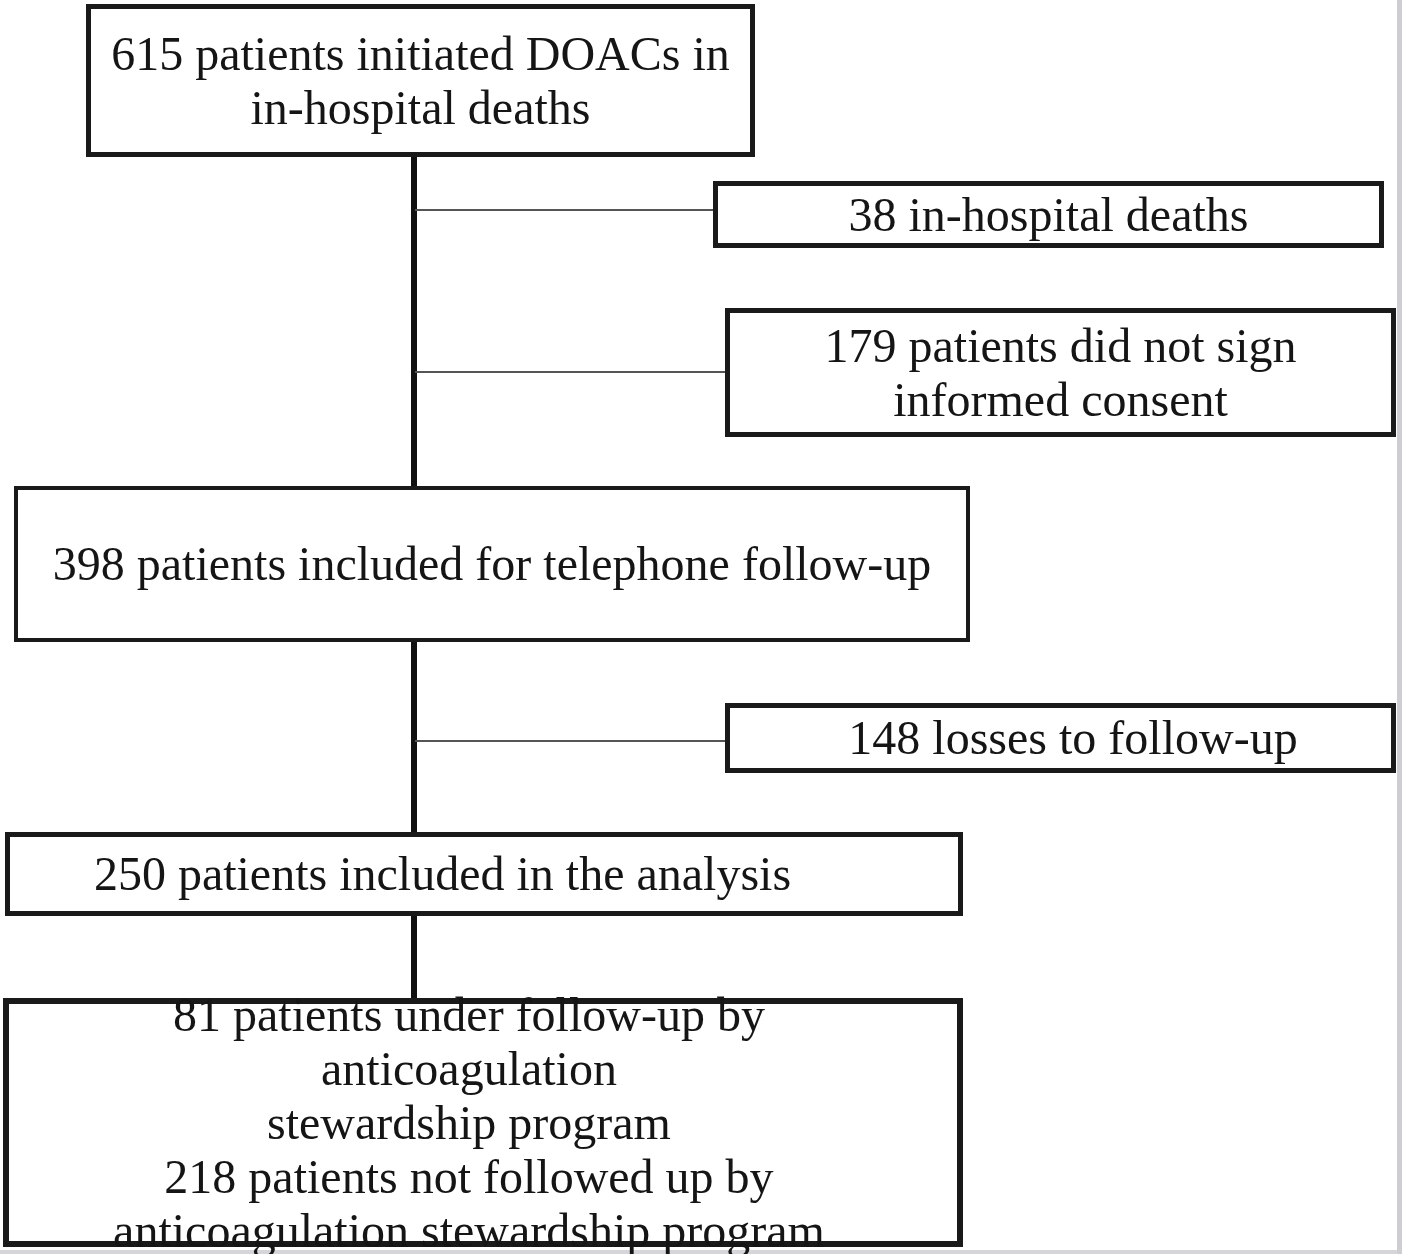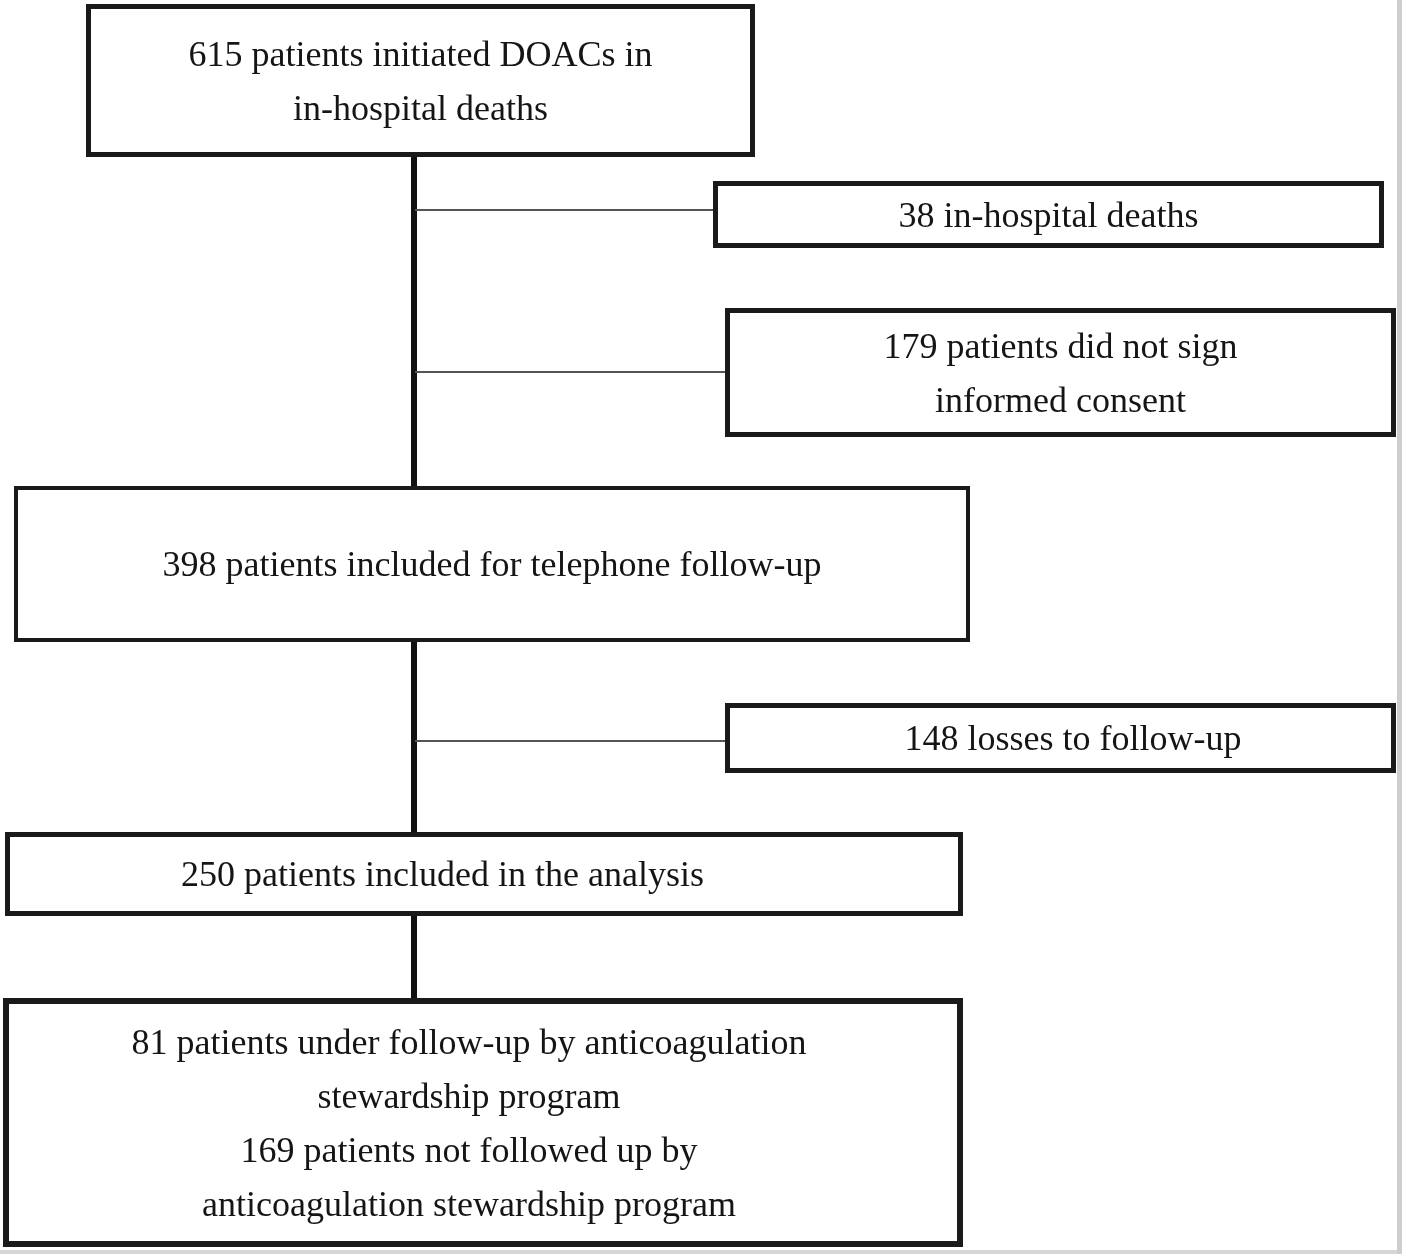--- a/index.html
+++ b/index.html
@@ -34,21 +34,21 @@
   .node {
     position: absolute;
     box-sizing: border-box;
     background: #ffffff;
     border: 5px solid #1a1a1a;
     display: flex;
     flex-direction: column;
     justify-content: center;
     align-items: center;
     text-align: center;
-    font-size: 36px;
+    font-size: 48px;
     line-height: 54px;
     z-index: 2;
   }
   .node .tline { width: 100%; }
 
   #node-initiated  { left: 86px;  top: 4px;    width: 669px; height: 153px; }
   #node-deaths     { left: 701px; top: 181px;  width: 671px; height: 67px; margin-left: 12px;  }
   #node-consent    { left: 725px; top: 308px;  width: 671px; height: 129px; }
   #node-telephone  { left: 14px;  top: 486px;  width: 956px; height: 156px; border-width: 4px; }
   #node-losses     { left: 725px; top: 703px;  width: 671px; height: 70px; padding-left: 25px;  }
@@ -113,17 +113,17 @@
     <div class="tline">148 losses to follow-up</div>
   </div>
 
   <div class="node" id="node-analysis">
     <div class="tline">250 patients included in the analysis</div>
   </div>
 
   <div class="node" id="node-final">
     <div class="tline">81 patients under follow-up by anticoagulation</div>
     <div class="tline">stewardship program</div>
-    <div class="tline">169 patients not followed up by</div>
+    <div class="tline">218 patients not followed up by</div>
     <div class="tline">anticoagulation stewardship program</div>
   </div>
 
 </div>
 
 </body></html>

